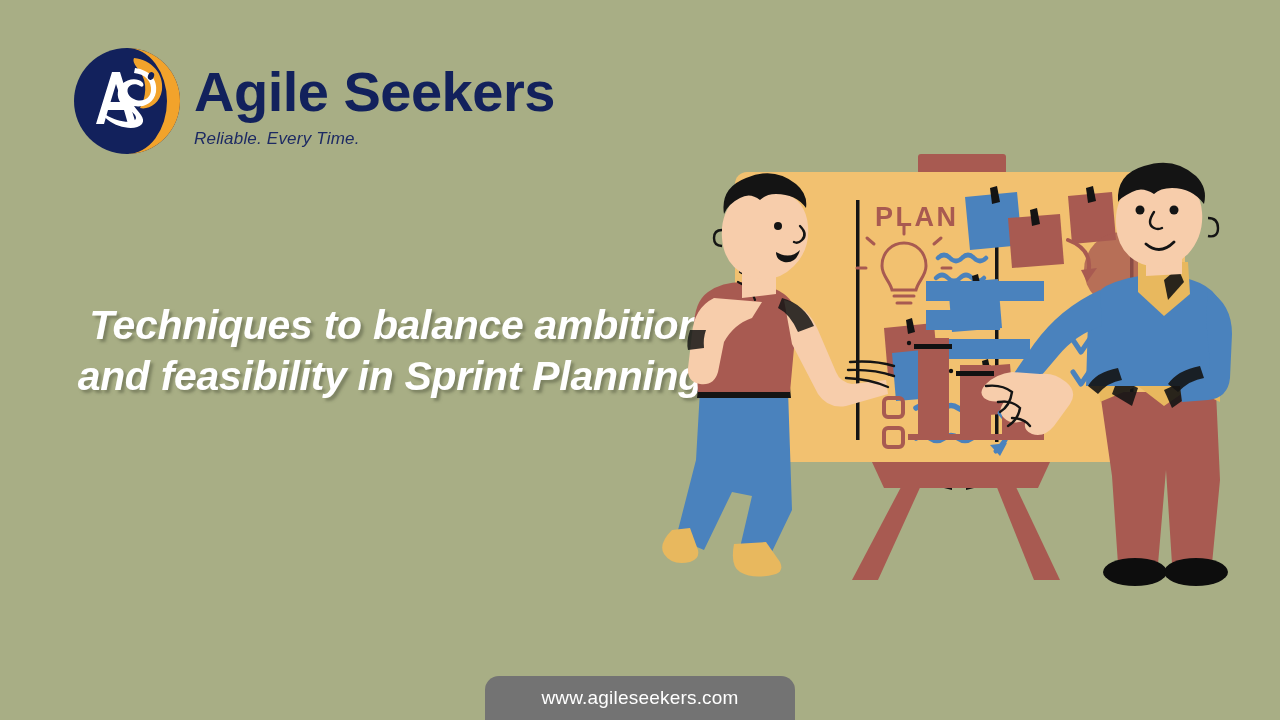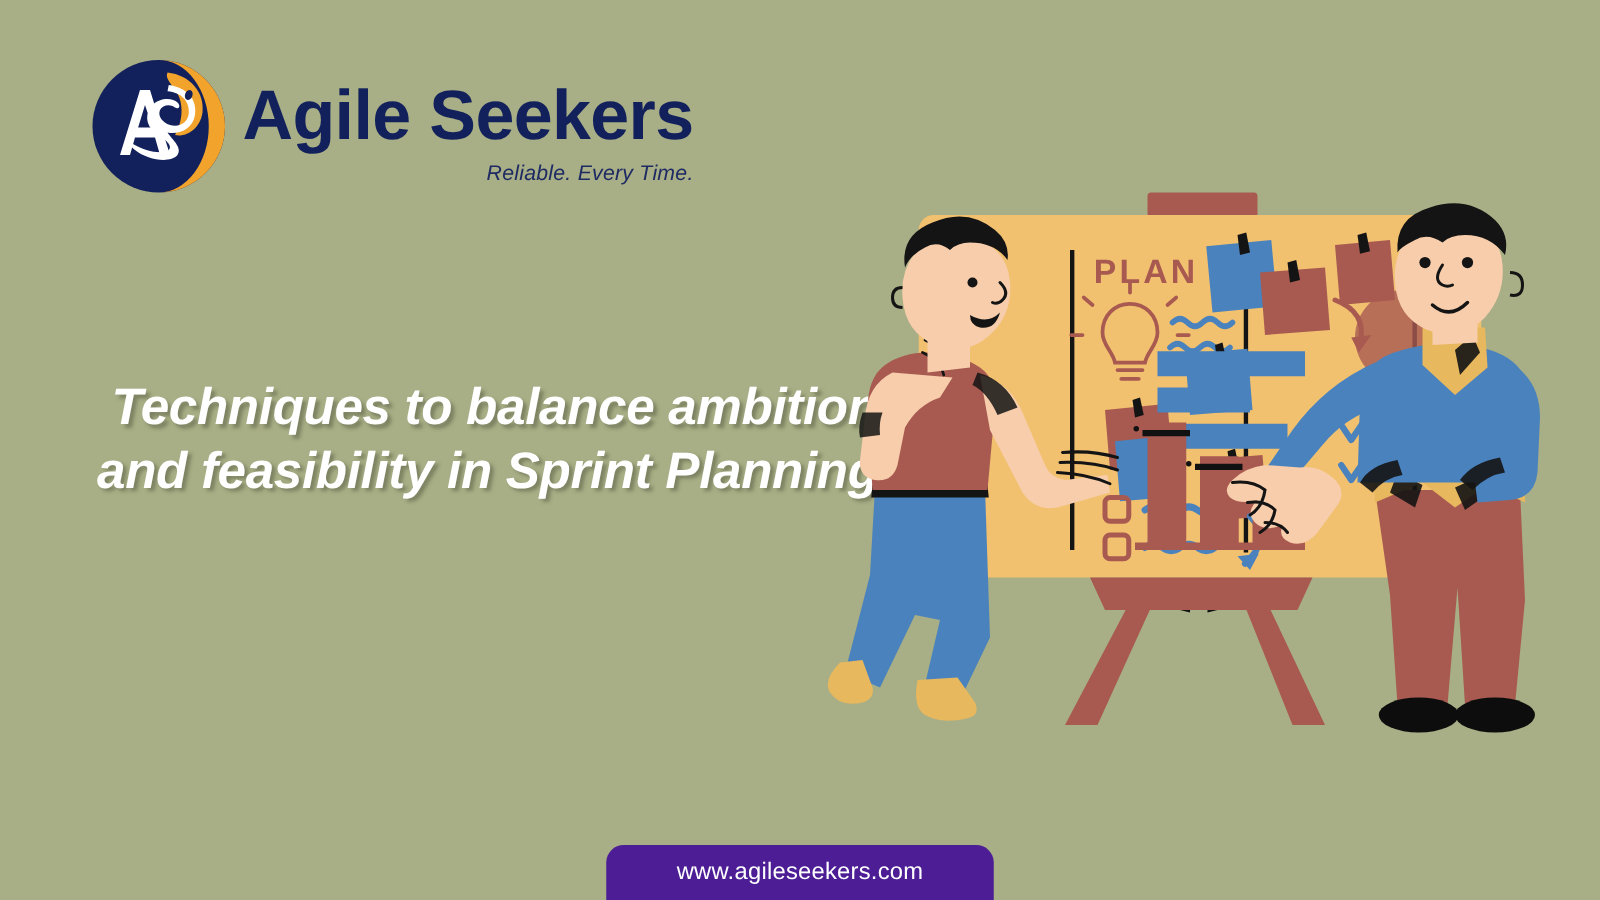--- a/index.html
+++ b/index.html
@@ -14,39 +14,39 @@
   
   .logo-block { position:absolute; left:72px; top:46px; display:flex; align-items:flex-start; }
   .logo-mark { width:110px; height:110px; position:relative; flex:none; }
   .logo-text-wrap { margin-left:12px; padding-top:18px; }
   .logo-word {
     font-size:56px; font-weight:bold; color:#12215c;
     letter-spacing:-0.5px; line-height:1; white-space:nowrap;
   }
   .logo-tagline {
     font-size:17px; font-style:italic; color:#1d2a63;
-    text-align:right; margin-top:9px; letter-spacing:0.2px;
+    margin-top:9px; letter-spacing:0.2px;
     white-space:nowrap;
   }
 
   
   .headline {
     position:absolute; left:40px; top:300px; width:630px;
     text-align:right; color:#ffffff;
     font-size:41px; font-weight:bold; font-style:italic;
     line-height:1.25; letter-spacing:-0.3px;
     text-shadow:3px 3px 3px rgba(90,95,70,0.55);
     margin-left:33px;
   }
 
   
   .url-banner {
     position:absolute; left:50%; transform:translateX(-50%);
     bottom:0; width:310px; height:44px;
-    background:#4c1d95; border-radius:14px 14px 0 0;
+    background:#737373; border-radius:14px 14px 0 0;
     display:flex; align-items:center; justify-content:center;
   }
   .url-banner span { color:#ffffff; font-size:19px; letter-spacing:0.2px; }
 
   
   .illus { position:absolute; left:660px; top:140px; width:600px; height:460px; }
   .illus svg { display:block; width:100%; height:100%; }
 </style>
 </head>
 <body>

